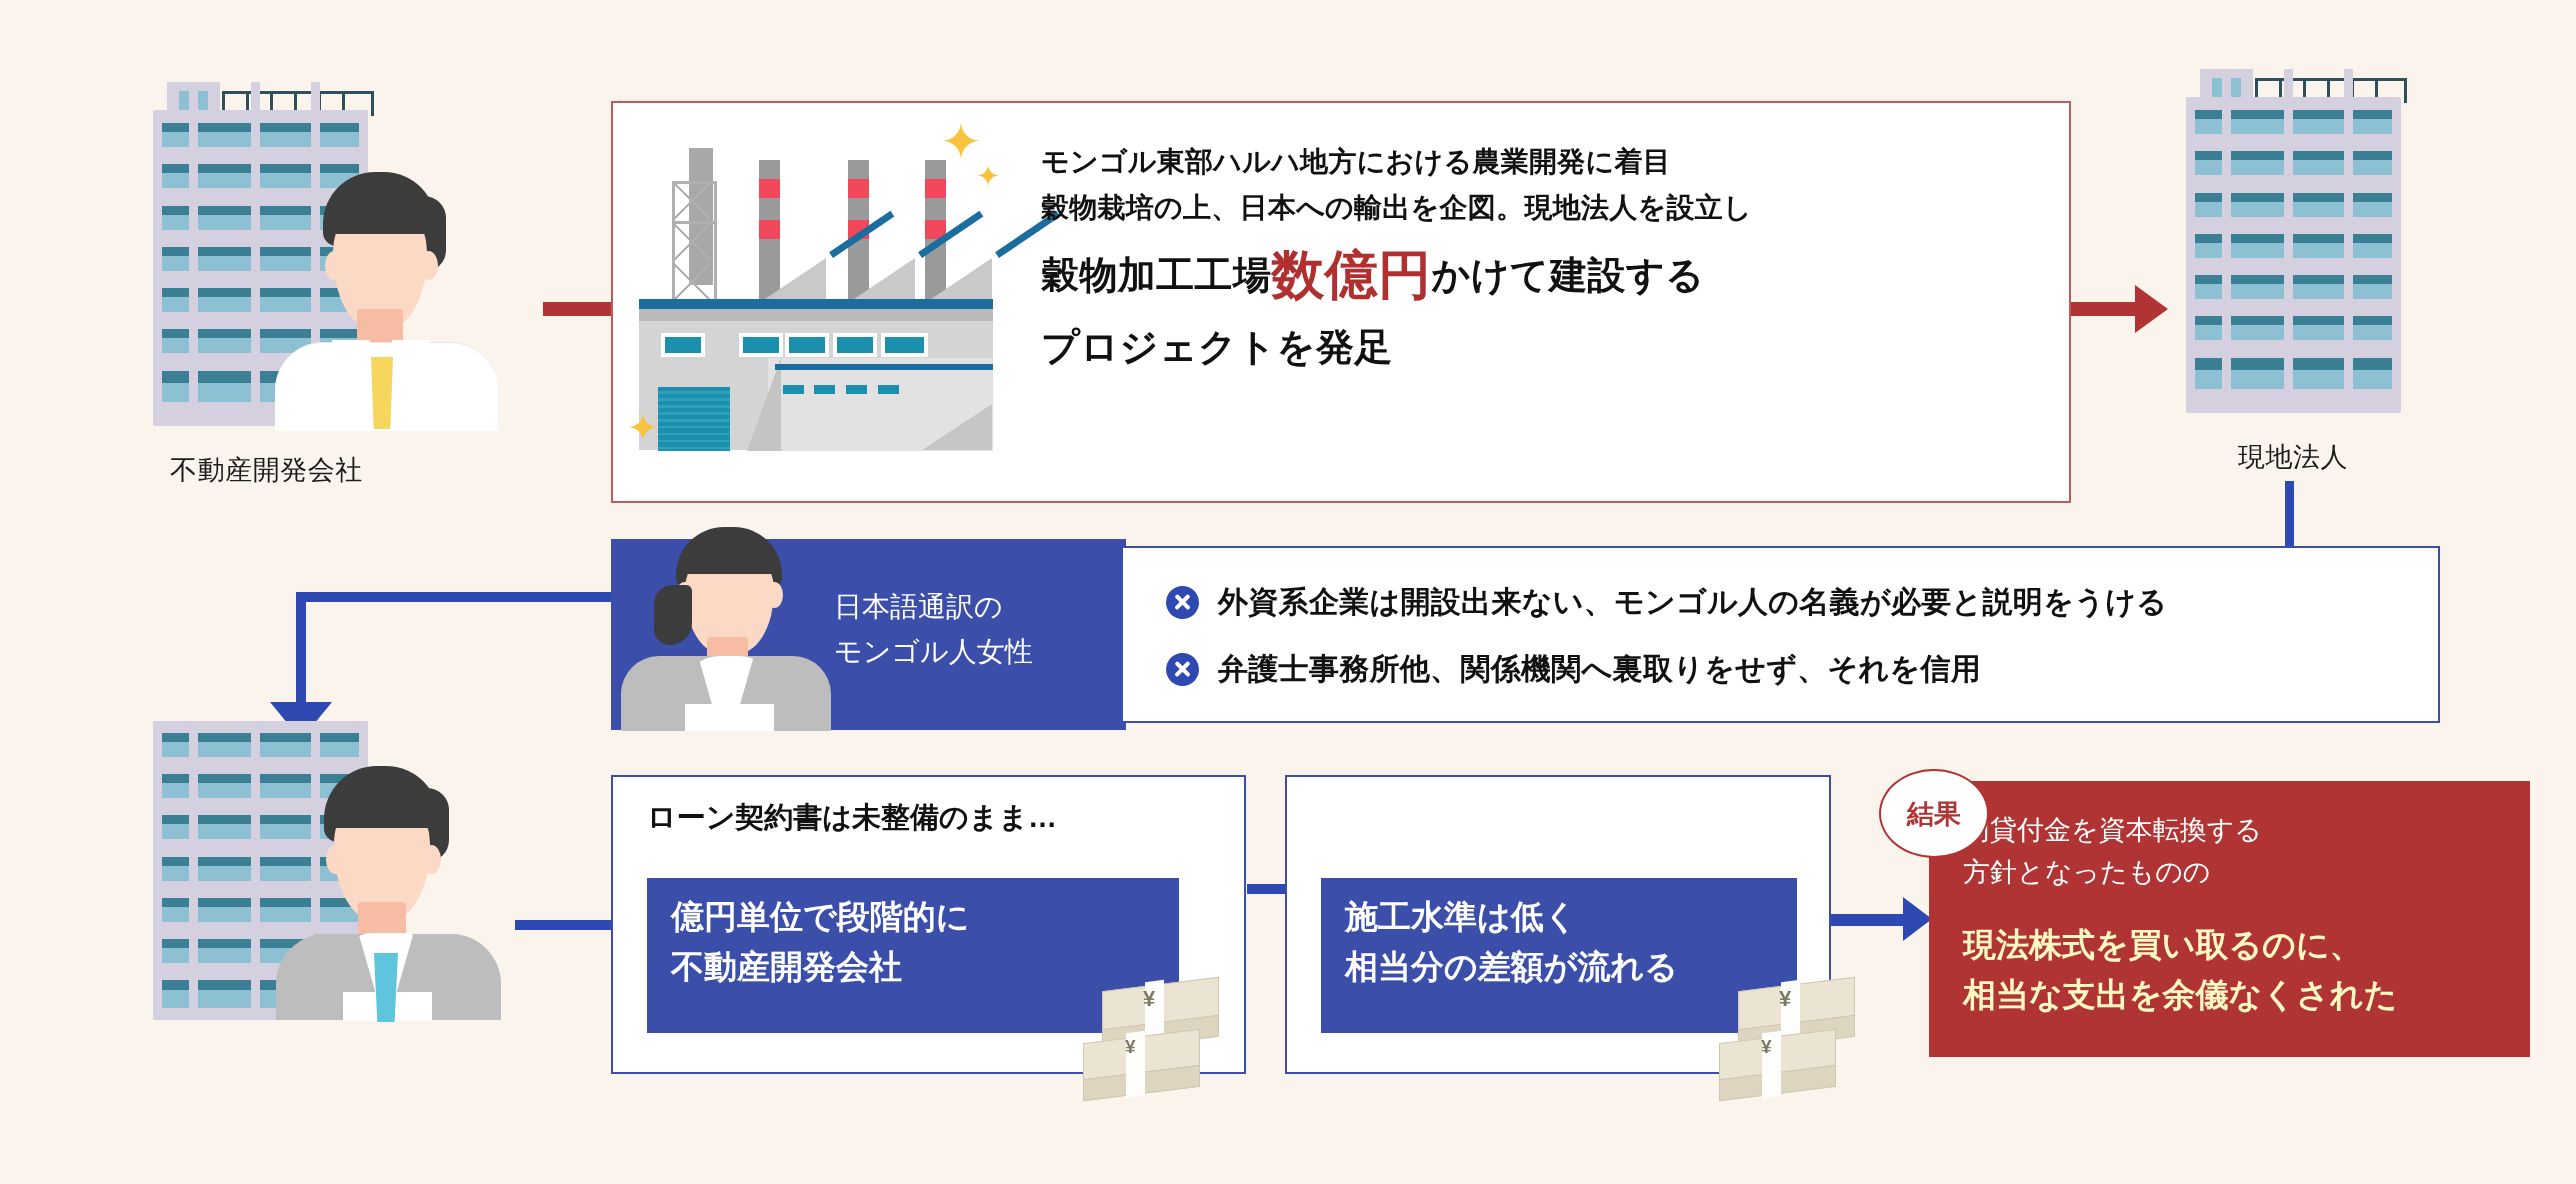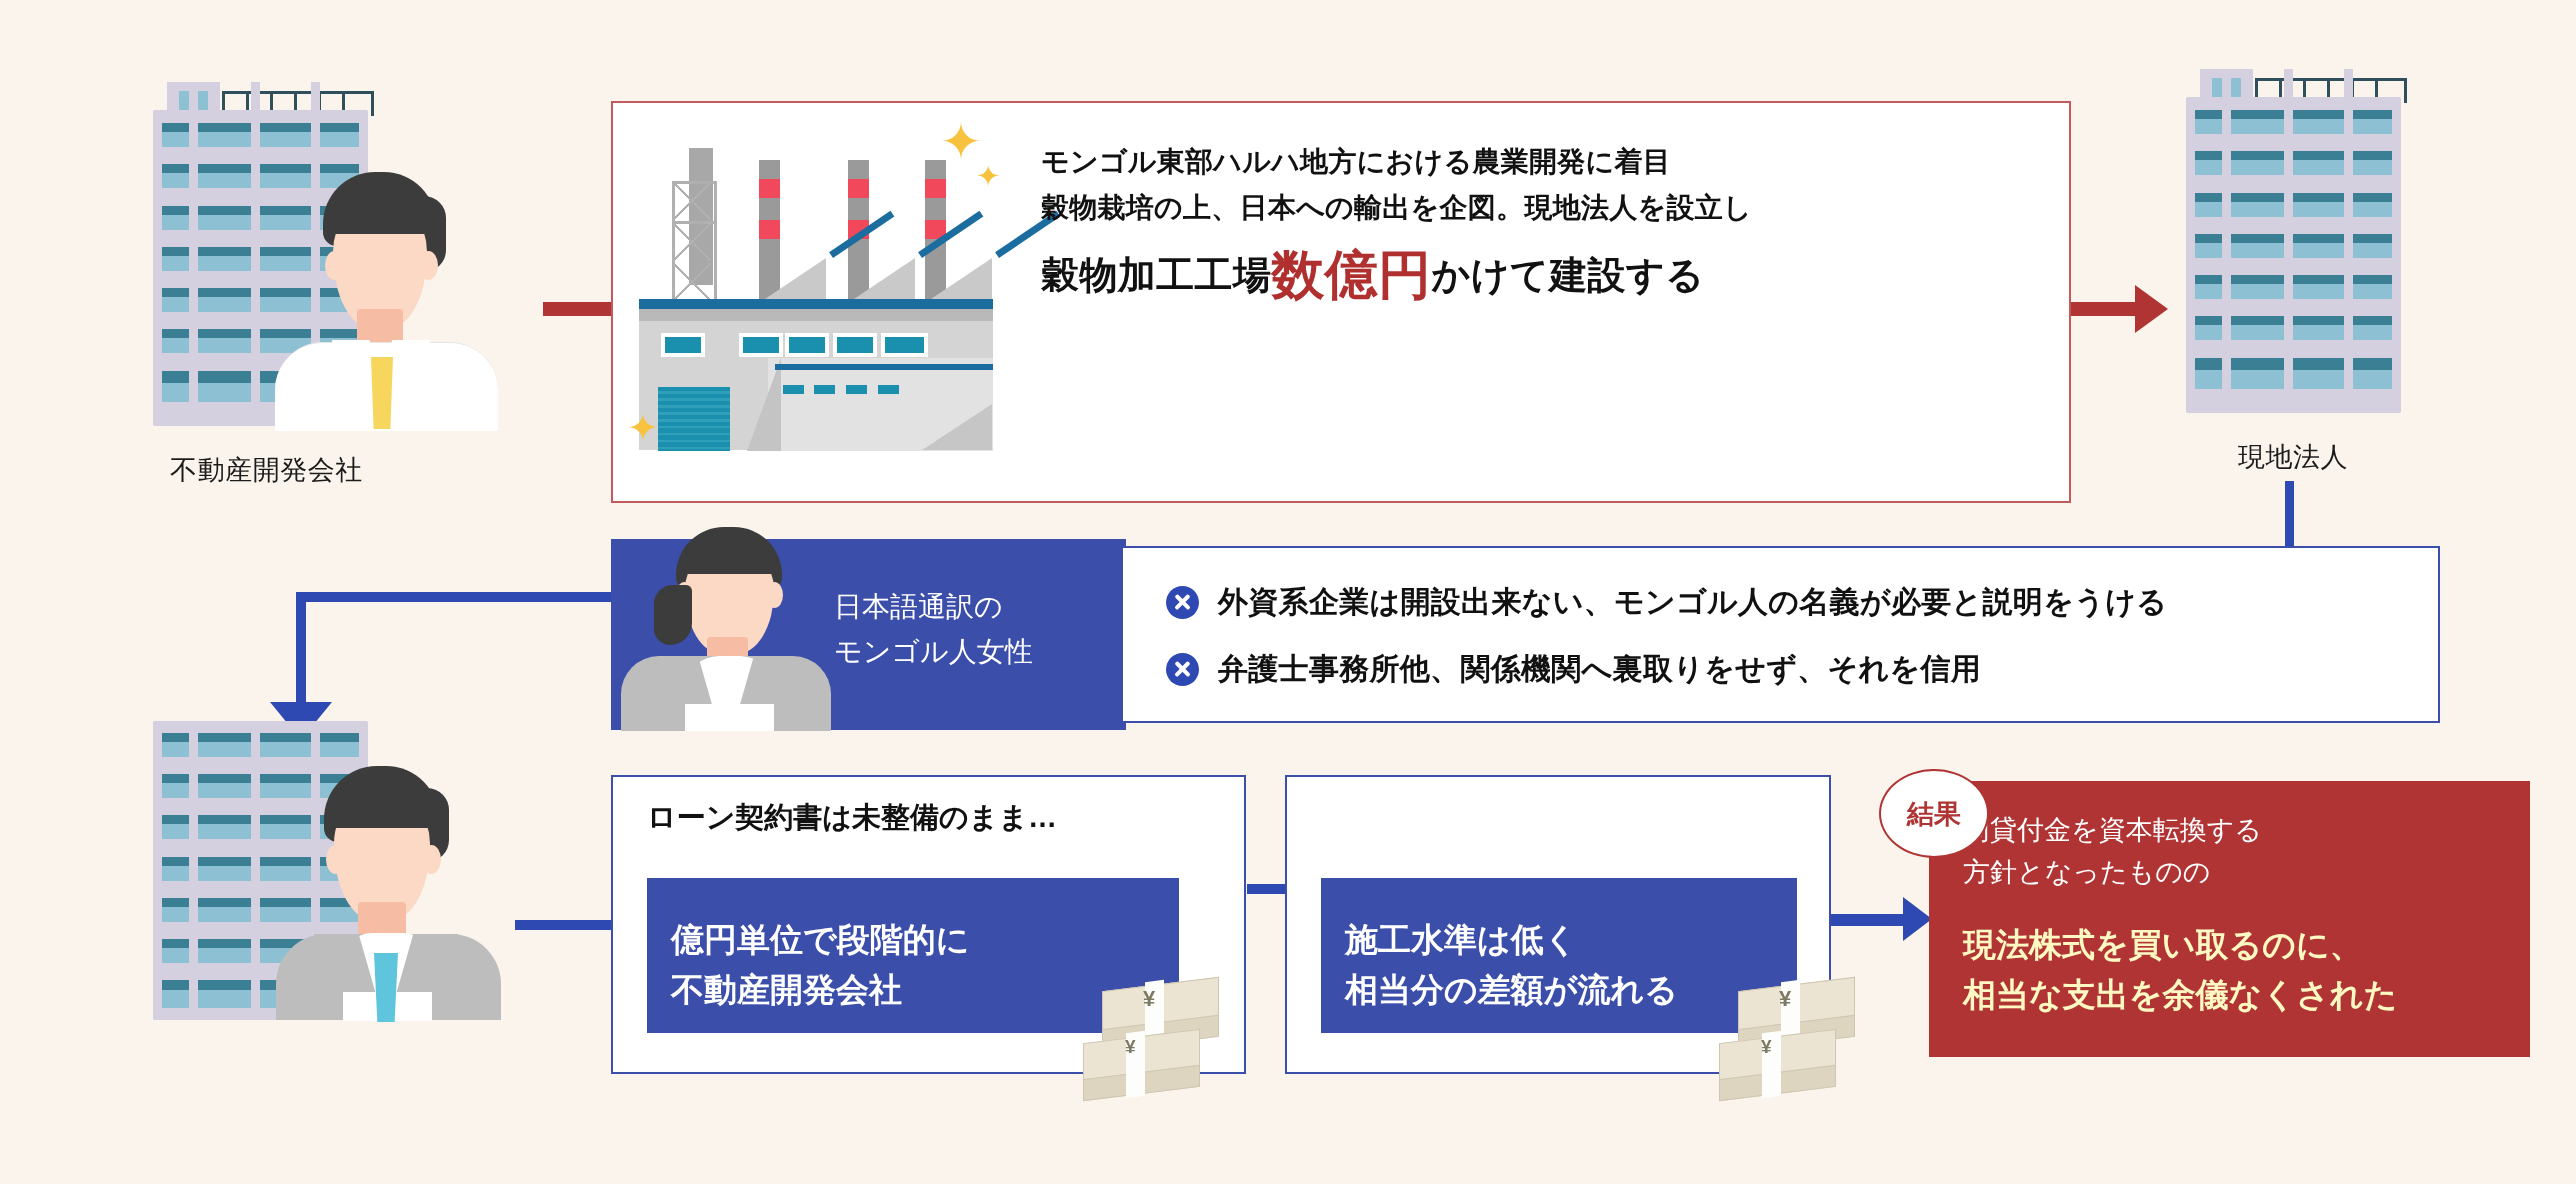--- a/index.html
+++ b/index.html
@@ -72,21 +72,21 @@
   .bullet-row{position:absolute;left:43px;display:flex;align-items:center;gap:19px;}
   .xicon{width:33px;height:33px;border-radius:50%;background:#2f49b2;position:relative;flex:0 0 auto;}
   .xicon::before,.xicon::after{content:"";position:absolute;left:6.9px;top:14.6px;width:19px;height:4.3px;background:#fff;border-radius:1.7px;}
   .xicon::before{transform:rotate(45deg);}
   .xicon::after{transform:rotate(-45deg);}
   .bullet-row span.t{color:#111;font-size:30px;font-weight:700;white-space:nowrap;letter-spacing:.01em;}
 
   
   .bcard{position:absolute;background:#fff;border:2.6px solid #3b4eaa;box-sizing:border-box;}
   .bcard .cap{position:absolute;left:34px;top:20.6px;color:#111;font-size:29px;font-weight:700;white-space:nowrap;}
-  .bcard .inner{position:absolute;left:34px;background:#3b4eaa;color:#fff;font-size:33px;font-weight:700;line-height:1.5;padding:37px 24px;box-sizing:border-box;}
+  .bcard .inner{position:absolute;left:34px;background:#3b4eaa;color:#fff;font-size:33px;font-weight:700;line-height:1.5;padding:14px 24px;box-sizing:border-box;}
 
   
   #result-box{position:absolute;left:1929px;top:781px;width:601px;height:276px;background:#b13434;}
   #result-badge{position:absolute;left:1879px;top:769px;width:110px;height:89px;background:#fff;border:2.6px solid #b13434;border-radius:50%;
                  display:flex;align-items:center;justify-content:center;color:#b13434;font-size:27px;font-weight:700;box-sizing:border-box;z-index:5;text-align:right;}
   #result-box .r1{position:absolute;left:34px;top:29px;color:#fff;font-size:27px;line-height:1.55;}
   #result-box .r2{position:absolute;left:34px;top:139px;color:#fef9c3;font-size:33px;font-weight:700;line-height:1.5;}
 
   
   .money{position:absolute;}
@@ -265,20 +265,21 @@
       <span class="spark" style="left:337px;top:26px;font-size:29px;">✦</span>
       <span class="spark" style="left:-12px;top:273px;font-size:38px;">✦</span>
     </div>
 
     <div class="mtxt-small" style="left:428px;top:36px;">モンゴル東部ハルハ地方における農業開発に着目</div>
     <div class="mtxt-small" style="left:428px;top:82px;">穀物栽培の上、日本への輸出を企図。現地法人を設立し</div>
 
     <div class="mtxt-big" style="left:428px;top:144px;">
       <span>穀物加工工場</span><span class="hl">数億円</span><span>かけて建設する</span>
     </div>
+    <div class="mtxt-big" style="left:428px;top:216px;">プロジェクトを発足</div>
   </div>
 
   <div class="line" style="left:2285px;top:481px;width:8.6px;height:69px;"></div>
   <div class="line" style="left:296px;top:592px;width:1997px;height:10.3px;"></div>
   <div class="line" style="left:296px;top:592px;width:10.3px;height:113px;"></div>
   <div class="arrow-d-blue" style="left:270px;top:702px;"></div>
 
   <div id="interp-row">
 
     <div id="interp-card">

